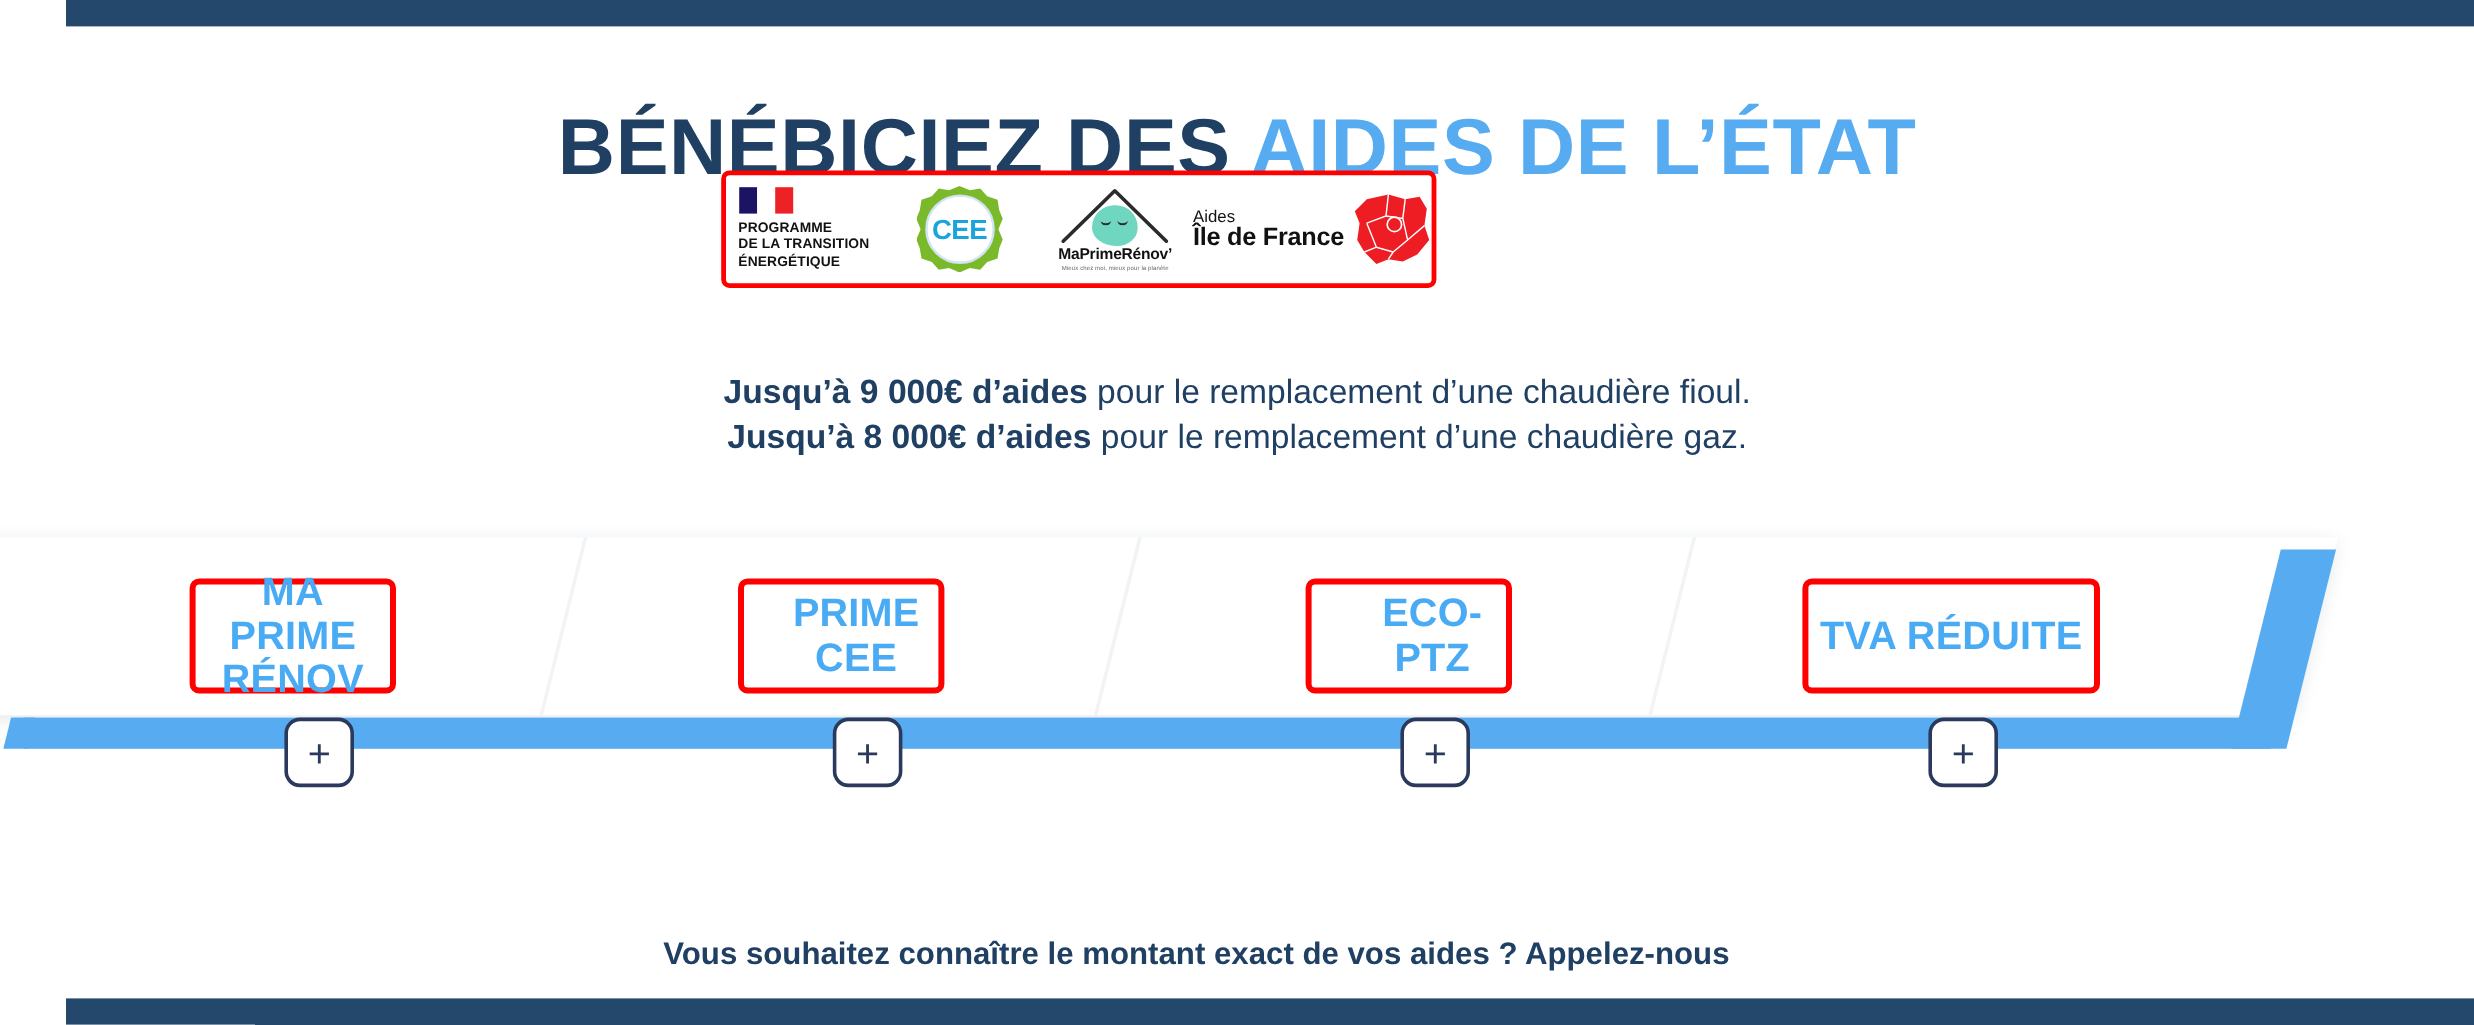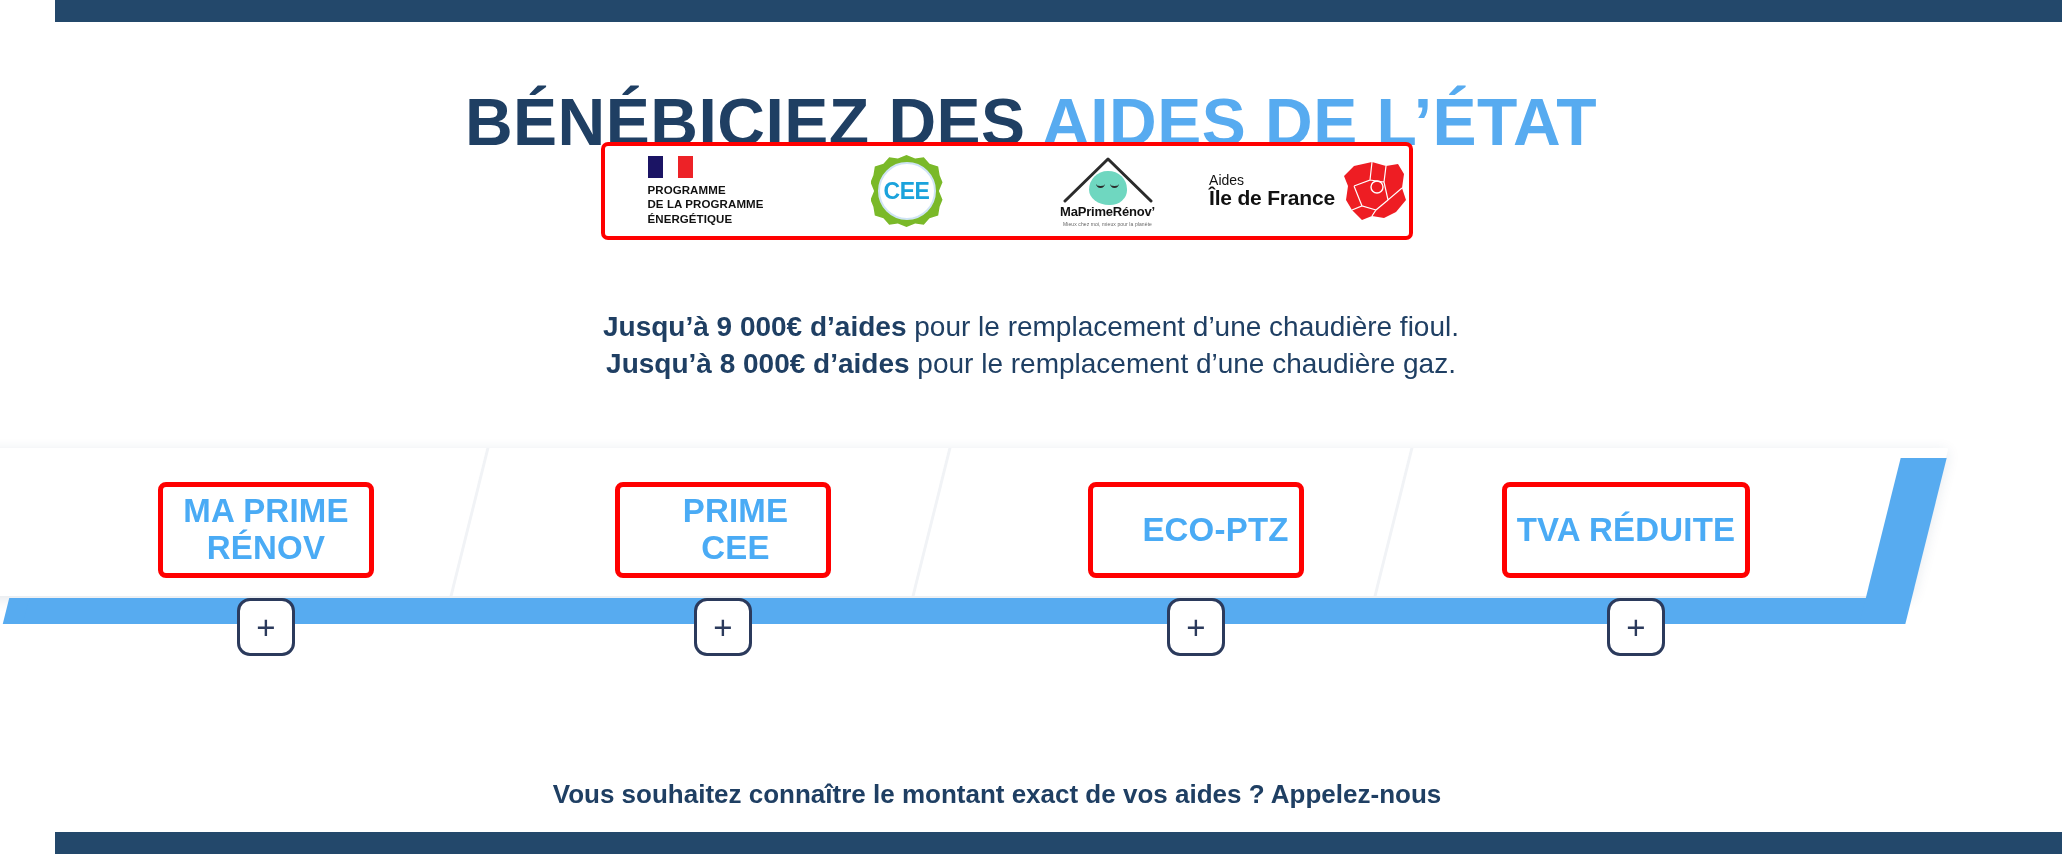--- a/index.html
+++ b/index.html
@@ -41,21 +41,21 @@
     white-space: nowrap;
   }
   .headline .dark  { color: #1f3f63; }
   .headline .light { color: #57abf0; margin-top: 36px; }
 
   
   .logo-strip {
     position: absolute;
     top: 142px;
     left: 601px;
-    width: 812px;
+    width: 596px;
     height: 98px;
     border: 4px solid #ff0000;
     border-radius: 7px;
     background: #ffffff;
     box-sizing: border-box;
     display: flex;
     align-items: center;
   }
   .logo-cell {
     flex: 1 1 0;
@@ -215,21 +215,21 @@
     width: 46px;
     height: 166px;
     background: #57abf0;
     transform: skewX(-14deg);
   }
 
   
   .aid-card {
     position: absolute;
     top: 34px;
-    width: 216px;
+    width: 172px;
     height: 96px;
     border: 5px solid #ff0000;
     border-radius: 8px;
     background: #ffffff;
     box-sizing: border-box;
     display: flex;
     align-items: center;
     justify-content: center;
     text-align: center;
   }
@@ -288,21 +288,21 @@
 
   <div class="logo-cell">
     <div class="logo-pte">
       <div class="pte-flag">
         <i class="b"></i>
           <i class="w"></i>
           <i class="r"></i>
       </div>
       <div class="pte-txt">
         <div>PROGRAMME</div>
-        <div>DE LA PROGRAMME</div>
+        <div>DE LA TRANSITION</div>
         <div>ÉNERGÉTIQUE</div>
       </div>
     </div>
   </div>
 
   <div class="logo-cell">
     <div class="logo-cee">
       <div class="cee-scallop"></div>
       <div class="cee-inner">
         <span>CEE</span>

